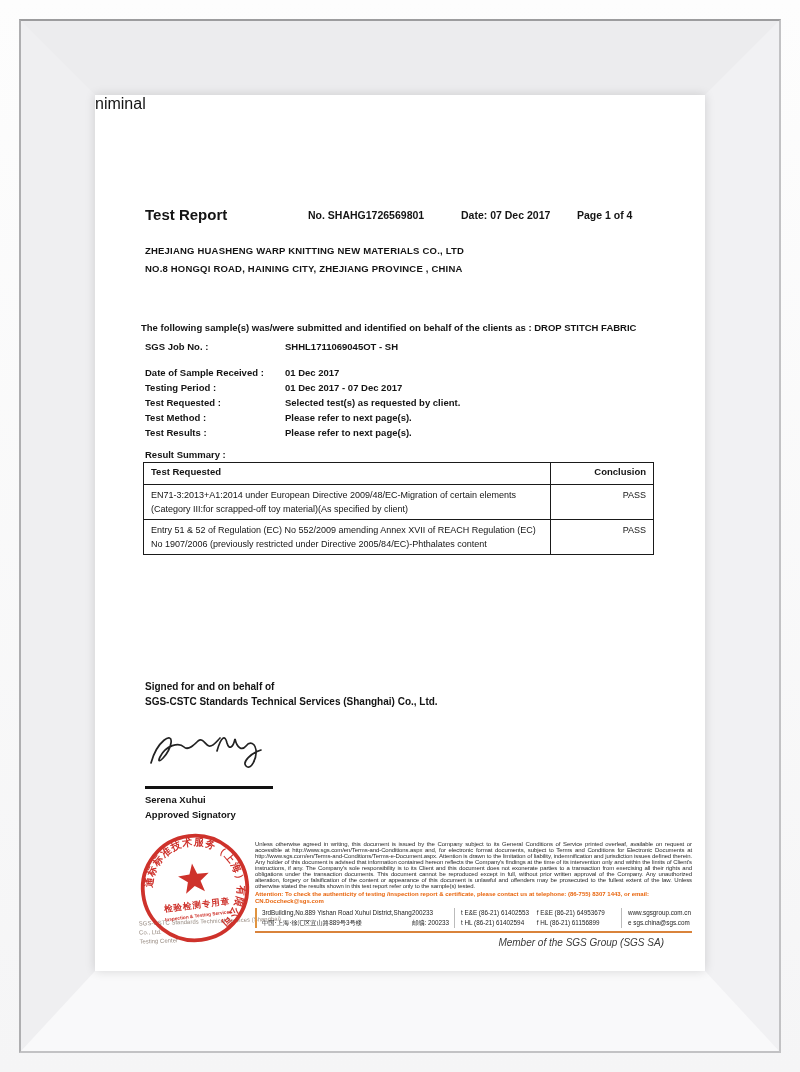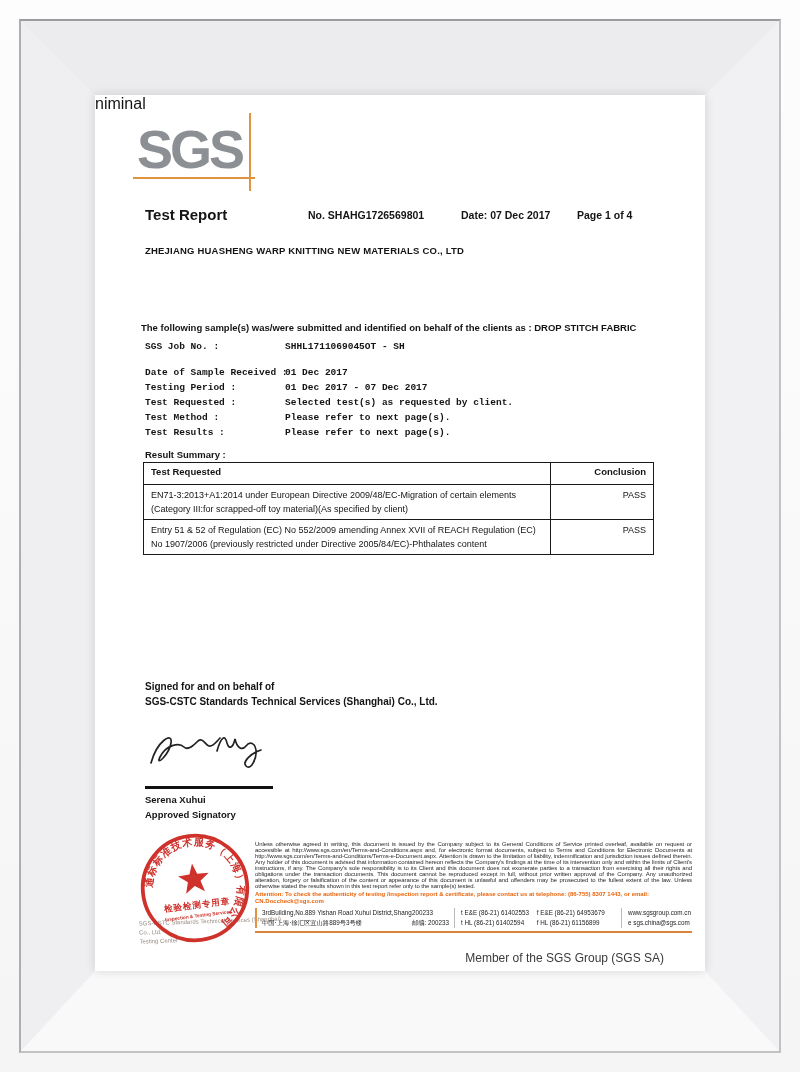--- a/index.html
+++ b/index.html
@@ -26,21 +26,21 @@
   .rh-title{position:absolute;left:50px;top:0;font-size:15px;font-weight:700;}
   .rh-no{position:absolute;left:213px;top:3px;font-size:10.5px;font-weight:600;}
   .rh-date{position:absolute;left:366px;top:3px;font-size:10.5px;font-weight:600;}
   .rh-page{position:absolute;left:482px;top:3px;font-size:10.5px;font-weight:600;}
 
   .client-block{position:absolute;top:147px;left:50px;font-size:9.5px;font-weight:600;
     line-height:18px;letter-spacing:.2px;}
   .sample-line{position:absolute;top:227px;left:46px;width:520px;font-size:9.5px;font-weight:600;}
 
   .info-rows{position:absolute;top:246px;left:50px;width:520px;font-size:9.5px;font-weight:600;}
-  .info-row{position:relative;height:15px;font-family:Liberation Mono, monospace;}
+  .info-row{position:relative;height:15px;}
   .info-row .lbl{position:absolute;left:0;}
   .info-row .val{position:absolute;left:140px;}
   .info-row.first{margin-bottom:11px;}
 
   .result-summary{position:absolute;top:354px;left:50px;font-size:9.5px;font-weight:700;}
 
   table.result-table{position:absolute;top:367px;left:48px;width:510px;
     border-collapse:collapse;table-layout:fixed;font-size:9px;}
   table.result-table th,table.result-table td{border:1.6px solid #1a1a1a;padding:3px 7px;vertical-align:top;}
   table.result-table th{font-size:9.5px;font-weight:700;text-align:left;height:15px;}
@@ -65,49 +65,45 @@
     letter-spacing:-.1px;font-weight:500;}
   .attention{margin-top:2px;font-size:6px;line-height:6.5px;color:#e8650d;font-weight:700;}
   .addr-block{margin-top:4px;border-left:2px solid #e09440;padding-left:5px;}
   .addr-row{display:flex;align-items:baseline;font-size:6.3px;line-height:10px;color:#222;white-space:nowrap;}
   .addr-row .a1{width:150px;overflow:hidden;}
   .addr-row .a2{width:42px;}
   .addr-row .a3{width:160px;border-left:1px solid #bbb;padding-left:6px;}
   .addr-row .a3 span{display:inline-block;width:74px;}
   .addr-row .a4{flex:1;border-left:1px solid #bbb;padding-left:6px;}
   .orange-rule{margin-top:3px;width:100%;height:2px;background:#d9833b;}
-  .member-line{margin-top:18px;margin-left:auto;margin-right:28px;width:max-content;
-    font-size:12px;color:#3a3a3a;}
+  .member-line{margin-top:4px;margin-left:auto;margin-right:28px;width:max-content;
+    font-size:10px;color:#3a3a3a;font-style:italic;}
 </style>
 </head>
 <body>
 
 <div class="frame-outer">
  <div class="frame-edge">
   <div class="frame-molding">
    <div class="document">
 
 niminal    
-    <div class="sgs-logo">
-      <div class="letters">SGS</div>
-      <div class="hline"></div>
-      <div class="vline"></div>
-    </div>
 
     
     <div class="report-header">
       <span class="rh-title">Test Report</span>
       <span class="rh-no">No. SHAHG1726569801</span>
       <span class="rh-date">Date: 07 Dec 2017</span>
       <span class="rh-page">Page 1 of 4</span>
     </div>
 
     
     <div class="client-block">
       <div>ZHEJIANG HUASHENG WARP KNITTING NEW MATERIALS CO., LTD</div>
+      <div>NO.8 HONGQI ROAD, HAINING CITY, ZHEJIANG PROVINCE , CHINA</div>
     </div>
 
     <div class="sample-line">The following sample(s) was/were submitted and identified on behalf of the clients as : DROP STITCH FABRIC</div>
 
     
     <div class="info-rows">
       <div class="info-row first">
         <span class="lbl">SGS Job No. :</span>
         <span class="val">SHHL1711069045OT - SH</span>
       </div>

